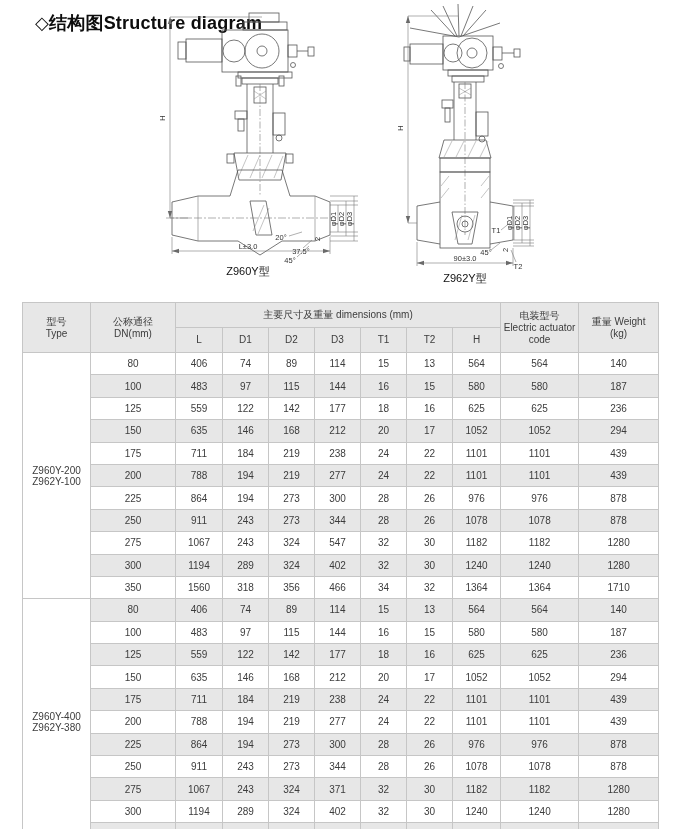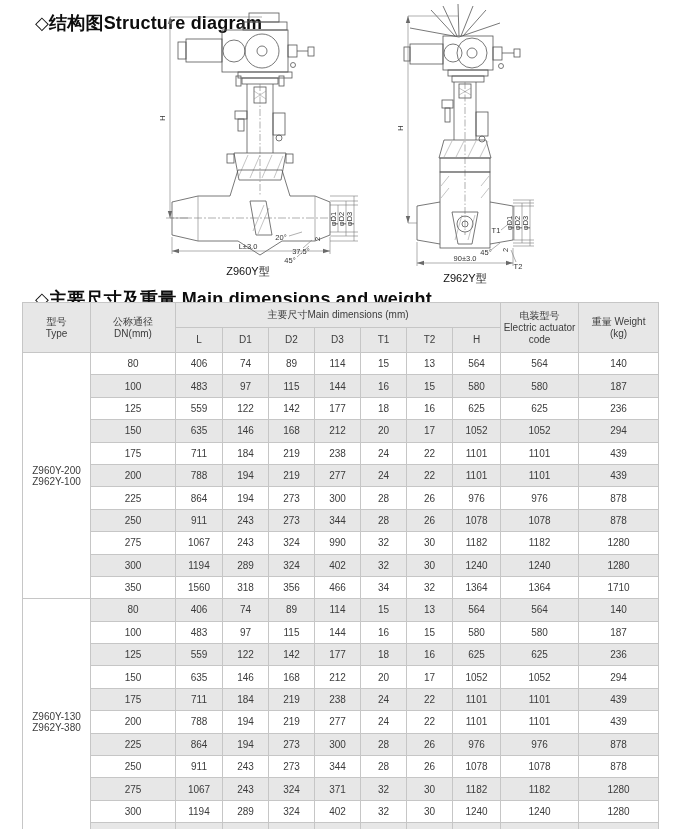--- a/index.html
+++ b/index.html
@@ -261,21 +261,20 @@
         <line class="dim" x1="115" y1="248" x2="115" y2="266"></line>
         <line class="dim" x1="19" y1="263" x2="115" y2="263"></line>
         <path class="arrow" d="M19,263 l7,-2.2 v4.4 Z"></path>
         <path class="arrow" d="M115,263 l-7,-2.2 v4.4 Z"></path>
       </g>
       <text x="67" y="260.5" text-anchor="middle">90±3.0</text>
       <text class="caption" x="67" y="282" text-anchor="middle">Z962Y型</text>
     </svg>
   </div>
 
-  <div id="title2" class="section-title">◇主要尺寸及重量 Main dimensions and weight</div>
 
   <table id="dims">
     <colgroup>
       <col style="width:68px">
         <col style="width:85px">
       <col style="width:47px">
         <col style="width:46px">
         <col style="width:46px">
         <col style="width:46px">
       <col style="width:46px">
@@ -287,21 +286,21 @@
     <thead>
       <tr>
         <th rowspan="2">
           <div>型号</div>
           <div>Type</div>
         </th>
         <th rowspan="2">
           <div>公称通径</div>
           <div>DN(mm)</div>
         </th>
-        <th colspan="7">主要尺寸Main dimensions (mm)</th>
+        <th colspan="7">主要尺寸及重量 dimensions (mm)</th>
         <th rowspan="2">
           <div>电装型号</div>
           <div>Electric actuator</div>
           <div>code</div>
         </th>
         <th rowspan="2">
           <div>重量 Weight</div>
           <div>(kg)</div>
         </th>
       </tr>
@@ -414,21 +413,21 @@
           <td>26</td>
           <td>1078</td>
           <td>1078</td>
           <td>878</td>
         </tr>
         <tr>
           <td>275</td>
           <td>1067</td>
           <td>243</td>
           <td>324</td>
-          <td>990</td>
+          <td>547</td>
           <td>32</td>
           <td>30</td>
           <td>1182</td>
           <td>1182</td>
           <td>1280</td>
         </tr>
         <tr class="stripe">
           <td>300</td>
           <td>1194</td>
           <td>289</td>
@@ -447,21 +446,21 @@
           <td>356</td>
           <td>466</td>
           <td>34</td>
           <td>32</td>
           <td>1364</td>
           <td>1364</td>
           <td>1710</td>
         </tr>
         <tr class="stripe">
           <td rowspan="11" class="type-cell">
-            <div>Z960Y-130</div>
+            <div>Z960Y-400</div>
             <div>Z962Y-380</div>
           </td>
           <td>80</td>
           <td>406</td>
           <td>74</td>
           <td>89</td>
           <td>114</td>
           <td>15</td>
           <td>13</td>
           <td>564</td>

